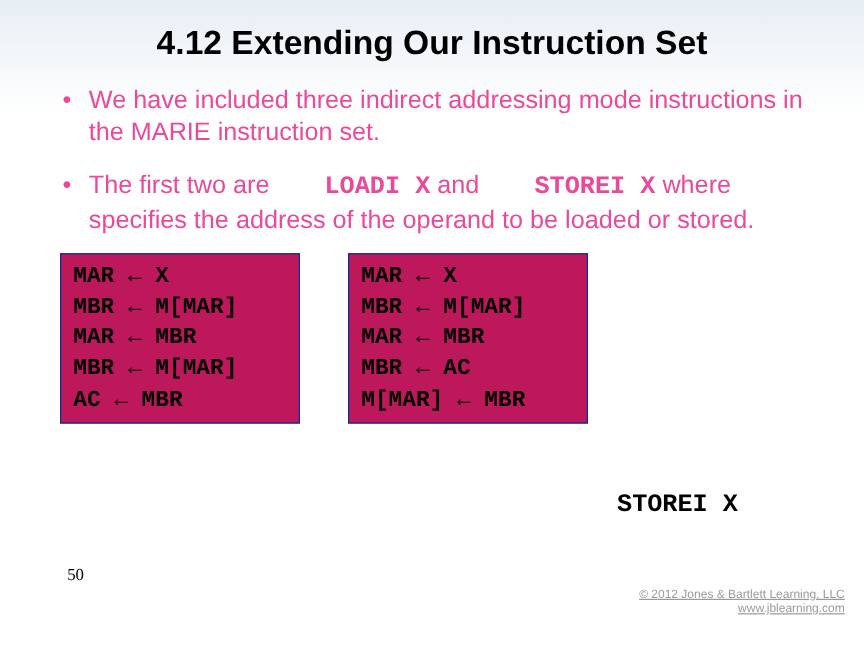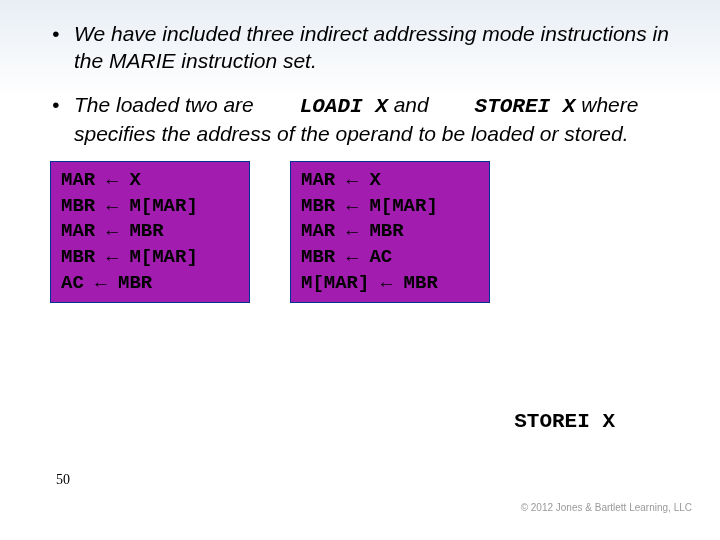--- a/index.html
+++ b/index.html
@@ -23,26 +23,25 @@
     font-weight: bold;
     color: #000;
     margin-bottom: 18px;
   }
   .bullets {
     list-style: none;
     padding: 0 50px 0 50px;
   }
   .bullets > li {
     font-size: 21px;
-    color: #000000;
+    color: #ec4899;
     line-height: 1.3;
     margin-bottom: 16px;
     position: relative;
     padding-left: 24px;
-    font-style: italic;
   }
   .bullets > li::before {
     content: "•";
     position: absolute;
     left: 2px;
     top: 0;
     font-size: 21px;
   }
   .mono { font-family: "Courier New", monospace; font-weight: bold; margin-left: 40px; }
   .rtl-row {
@@ -62,21 +61,21 @@
     position: absolute;
     left: 2px;
     top: 0;
   }
   .rtl-boxes {
     display: flex;
     gap: 40px;
     margin-top: -2px;
   }
   .codebox {
-    background: #a21caf;
+    background: #be185d;
     border: 1.5px solid #003399;
     padding: 6px 14px 6px 10px;
     font-family: "Courier New", monospace;
     font-weight: bold;
     font-size: 19px;
     line-height: 1.35;
     white-space: pre;
     min-width: 200px;
   }
   .storei-label {
@@ -90,38 +89,40 @@
   .page-number {
     position: absolute;
     left: 56px;
     bottom: 52px;
     font-size: 14px;
     color: #000;
     font-family: Liberation Serif, serif;
   }
   .copyright {
     position: absolute;
-    right: 28px;
+    right: 16px;
     bottom: 26px;
     text-align: right;
     font-size: 10px;
     color: #9a9a9a;
     line-height: 1.2;
+    text-decoration: underline;
   }
   .copyright .url { color: #9a9a9a; }
 </style>
 </head>
 <body>
 <div class="slide">
 
+  <h1 class="title">4.12 Extending Our Instruction Set</h1>
 
   <ul class="bullets">
     <li>We have included three indirect addressing mode instructions in the MARIE instruction set.</li>
     <li>
-      <span>The loaded two are </span>
+      <span>The first two are </span>
       <span class="mono">LOADI X</span>
       <span> and </span>
       <span class="mono">STOREI X</span>
       <span> where specifies the address of the operand to be loaded or stored.</span>
     </li>
   </ul>
 
   <div class="rtl-row" style="padding-left:50px; margin-top:6px;">
     <div class="rtl-boxes">
       <div class="codebox">MAR ← X
@@ -136,15 +137,16 @@
 M[MAR] ← MBR</div>
     </div>
   </div>
 
   <div class="storei-label">STOREI X</div>
 
   <div class="page-number">50</div>
 
   <div class="copyright">
     <div>© 2012 Jones &amp; Bartlett Learning, LLC</div>
+    <div class="url">www.jblearning.com</div>
   </div>
 
 </div>
 
 </body></html>

